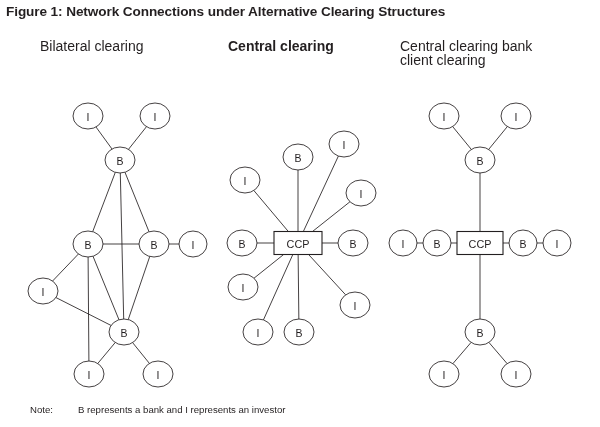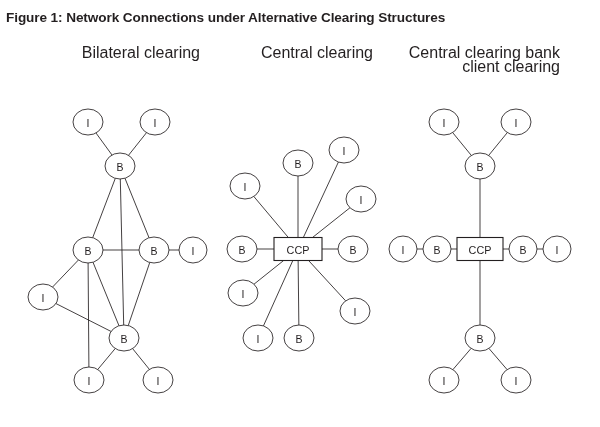--- a/index.html
+++ b/index.html
@@ -2,34 +2,34 @@
 <html><head>
 <meta charset="utf-8">
 <title>Figure 1</title>
 <style>
   html,body{margin:0;padding:0;}
   body{
     width:600px;height:427px;background:#ffffff;
     font-family:"Liberation Sans", sans-serif;
     color:#000000;overflow:hidden;position:relative;
   }
-  #figure-root{position:relative;width:600px;height:403px;margin-top:6px;}
+  #figure-root{position:relative;width:600px;height:403px;}
 
   .fig-title{
     position:absolute;left:6px;top:4px;width:588px;
     font-size:13.6px;font-weight:bold;letter-spacing:-0.1px;
     color:#231f20;white-space:nowrap;
   }
 
   .panel-heading{
-    position:absolute;text-align:right;font-size:16px;
+    position:absolute;text-align:left;font-size:14px;
     color:#231f20;line-height:13.5px;
   }
   #heading-bilateral{left:40px;top:40px;width:160px;}
-  #heading-central{left:228px;top:40px;width:145px;}
+  #heading-central{left:228px;top:40px;width:145px;font-weight:bold;}
   #heading-client{left:400px;top:40px;width:160px;}
 
   svg.net{position:absolute;left:0;top:0;width:600px;height:427px;}
   svg.net line{stroke:#231f20;stroke-width:0.85;}
   svg.net ellipse{fill:#ffffff;stroke:#231f20;stroke-width:0.85;}
   svg.net rect.ccp-box{fill:#ffffff;stroke:#231f20;stroke-width:1.1;}
   svg.net text{
     font-family:"Liberation Sans", sans-serif;
     font-size:10.5px;fill:#231f20;text-anchor:middle;
     dominant-baseline:central;
@@ -215,14 +215,17 @@
           <ellipse cx="444" cy="374" rx="15" ry="13"></ellipse>
           <text x="444" y="374.5">I</text>
         </g>
         <g>
           <ellipse cx="516" cy="374" rx="15" ry="13"></ellipse>
           <text x="516" y="374.5">I</text>
         </g>
       </g>
   </svg>
 
+  <div class="note-row">
+    <span class="note-label">Note:</span><span>B represents a bank and I represents an investor</span>
+  </div>
 
 </div>
 
 </body></html>

